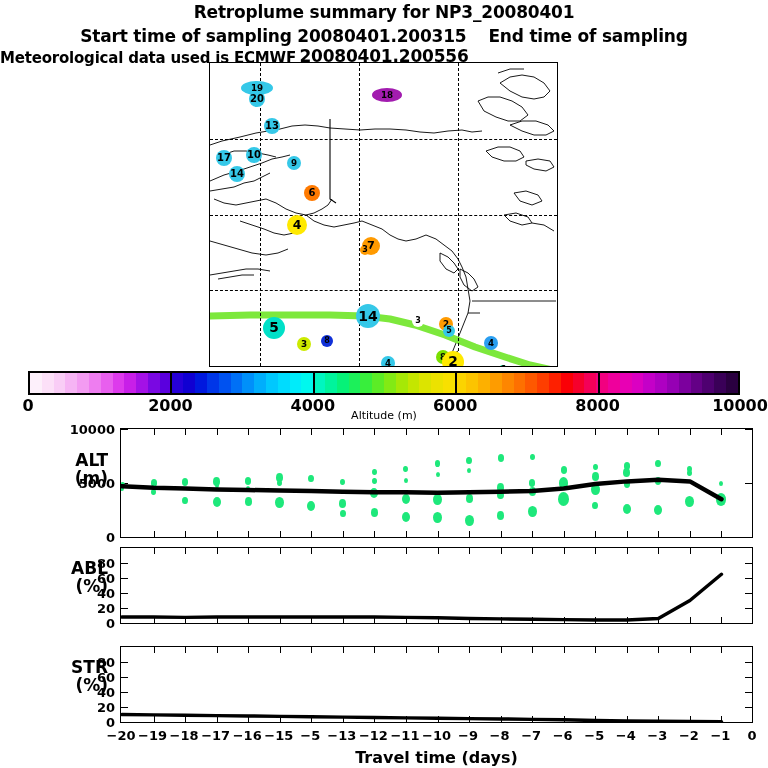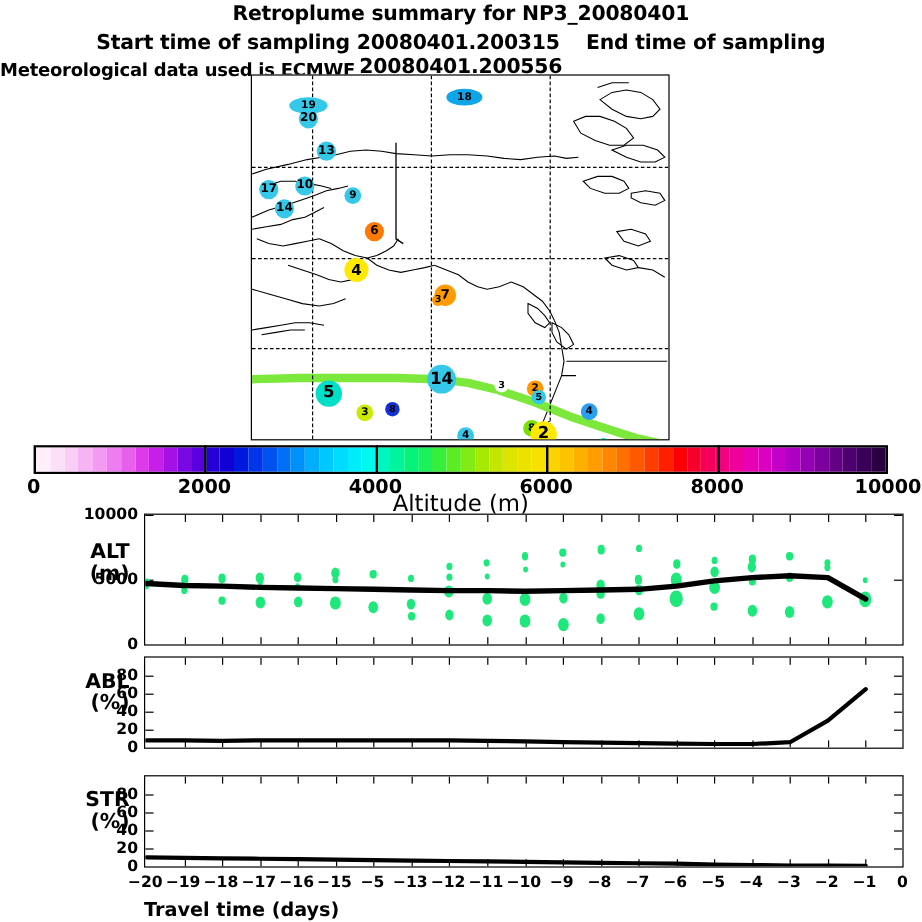--- a/index.html
+++ b/index.html
@@ -26,38 +26,38 @@
       align-items:center;justify-content:center;
       font-size:11px;font-weight:bold;color:#000;line-height:1;}
   
   #cbar-wrap{left:28px;top:371px;width:712px;height:24px;
       border:2px solid #000;box-sizing:border-box;display:flex;}
   #cbar-wrap .swatch{flex:1 1 auto;height:100%;}
   .cbar-sep{position:absolute;top:371px;width:0;height:24px;border-left:2px solid #000;}
   .cbar-tick{position:absolute;top:396px;font-size:16px;font-weight:bold;
       transform:translateX(-50%);}
   #cbar-label{left:0;top:409px;width:768px;text-align:center;
-      font-size:19px;}
+      font-size:11px;}
   
   .panel{position:absolute;left:120px;width:633px;border:1px solid #000;
       box-sizing:border-box;background:#fff;overflow:hidden;}
   #panel-alt{top:428px;height:110px;}
   #panel-abl{top:547px;height:77px;}
   #panel-str{top:646px;height:77px;}
   .ptick{position:absolute;bottom:0;width:0;height:6px;border-left:1px solid #000;}
   .ptick-top{position:absolute;top:0;width:0;height:6px;border-left:1px solid #000;}
   .ytick{position:absolute;left:0;height:0;width:7px;border-top:1px solid #000;}
   .ytick-r{position:absolute;right:0;height:0;width:7px;border-top:1px solid #000;}
   .ylabel{position:absolute;text-align:right;font-size:17px;font-weight:bold;
       line-height:1.05;}
   .ynum{position:absolute;font-size:13px;font-weight:bold;text-align:right;
       transform:translateY(-50%);}
   .dot{position:absolute;border-radius:50%;background:#1ee87b;}
   .xnum{position:absolute;font-size:13px;font-weight:bold;transform:translateX(-50%);}
-  #xaxis-label{left:120px;top:748px;width:633px;text-align:left;
+  #xaxis-label{left:120px;top:748px;width:633px;text-align:center;
       font-size:16px;font-weight:bold;}
 </style>
 </head>
 <body>
 
 <div class="abs" id="title-main">Retroplume summary for NP3_20080401</div>
 <div class="abs" id="title-times">
   <span>Start time of sampling 20080401.200315</span><span class="gap"></span><span>End time of sampling 20080401.200556</span>
 </div>
 <div class="abs" id="title-met">Meteorological data used is ECMWF</div>
@@ -131,21 +131,21 @@
       <div class="marker" style="left: 202px; top: 252px; width: 12px; height: 12px; background: rgb(255, 255, 255); font-size: 8px;">3</div>
       <div class="marker" style="left: 229px; top: 254px; width: 14px; height: 14px; background: rgb(255, 154, 0); font-size: 8.75px;">2</div>
       <div class="marker" style="left: 233px; top: 262px; width: 12px; height: 12px; background: rgb(53, 200, 232); font-size: 8px;">5</div>
       <div class="marker" style="left: 274px; top: 273px; width: 14px; height: 14px; background: rgb(42, 158, 240); font-size: 8.75px;">4</div>
       <div class="marker" style="left: 226px; top: 287px; width: 14px; height: 14px; background: rgb(122, 224, 0); font-size: 8.75px;">8</div>
       <div class="marker" style="left: 232px; top: 288px; width: 22px; height: 22px; background: rgb(255, 233, 0); font-size: 13.75px;">2</div>
       <div class="marker" style="left: 288px; top: 302px; width: 10px; height: 10px; background: rgb(0, 232, 160); font-size: 8px;">6</div>
       <div class="marker" style="left: 171px; top: 293px; width: 14px; height: 14px; background: rgb(53, 200, 232); font-size: 8.75px;">4</div>
       <div class="marker" style="left: 77px; top: 93px; width: 14px; height: 14px; background: rgb(53, 200, 232); font-size: 8.75px;">9</div>
       <div class="marker" style="left: 54px; top: 55px; width: 16px; height: 16px; background: rgb(53, 200, 232); font-size: 10px;">13</div>
-      <div class="marker" style="left: 162px; top: 11px; width: 30px; height: 14px; background: #0ea5e9; font-size: 8.75px;">18</div>
+      <div class="marker" style="left: 162px; top: 25px; width: 30px; height: 14px; background: #a21caf; font-size: 8.75px;">18</div>
       <div class="marker" style="left: 31px; top: 18px; width: 32px; height: 14px; background: rgb(53, 200, 232); font-size: 8.75px;">19</div>
       <div class="marker" style="left: 39px; top: 28px; width: 16px; height: 16px; background: rgb(53, 200, 232); font-size: 10px;">20</div>
       <div class="marker" style="left: 6px; top: 87px; width: 16px; height: 16px; background: rgb(53, 200, 232); font-size: 10px;">17</div>
       <div class="marker" style="left: 36px; top: 84px; width: 16px; height: 16px; background: rgb(53, 200, 232); font-size: 10px;">10</div>
       <div class="marker" style="left: 19px; top: 103px; width: 16px; height: 16px; background: rgb(53, 200, 232); font-size: 10px;">14</div>
       <div class="marker" style="left: 94px; top: 122px; width: 16px; height: 16px; background: rgb(255, 122, 0); font-size: 10px;">6</div>
     </div>
 </div>
 
 <div class="abs" id="cbar-wrap">

